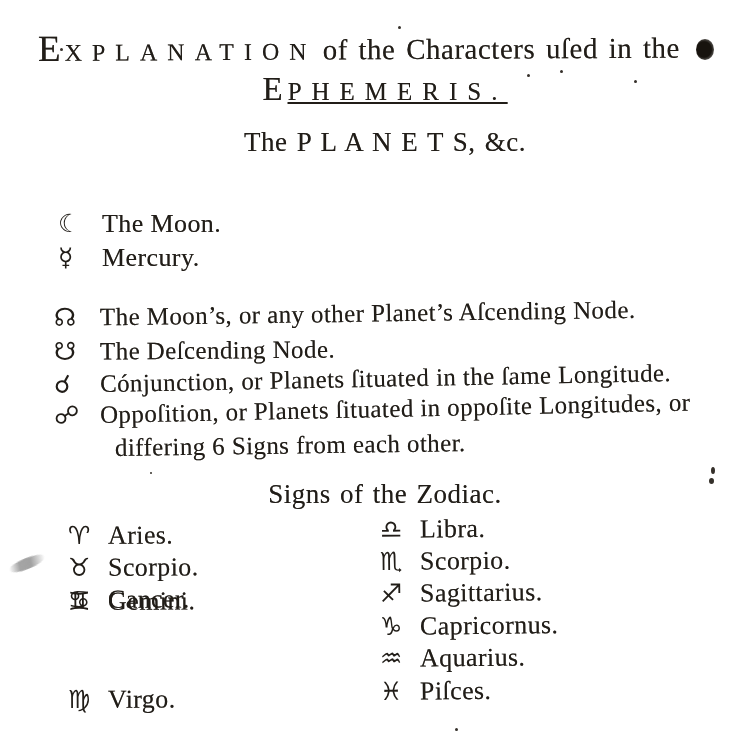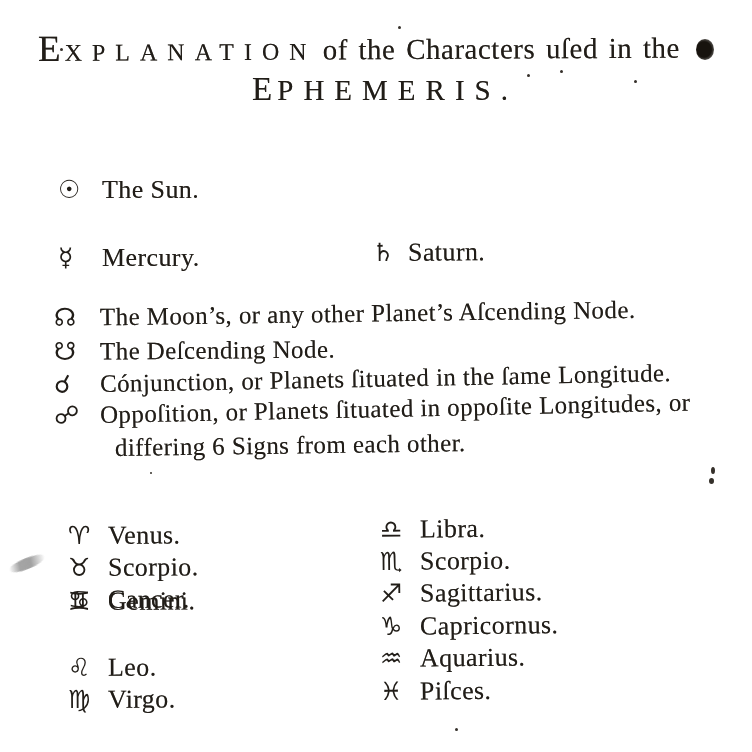--- a/index.html
+++ b/index.html
@@ -23,21 +23,21 @@
   .title1 {
     position:absolute; left:38px; top:28px; width:714px;
     white-space:nowrap; line-height:42px;
     transform:rotate(-0.3deg); transform-origin:0 50%;
   }
   .initial1 { font-size:37px; letter-spacing:4px; }
   .caps1    { font-size:24px; letter-spacing:10px; }
   .rest1    { font-size:29px; word-spacing:3px; letter-spacing:.5px; margin-left:6px; }
   .title2 { position:absolute; left:18px; top:70px; width:734px; text-align:center; line-height:38px; }
   .initial2 { font-size:33px; letter-spacing:5px; }
-  .caps2    { font-size:29px; letter-spacing:10px; }
+  .caps2    { font-size:25px; letter-spacing:10px;text-decoration:underline; }
   .section-heading {
     position:absolute; left:18px; width:734px; text-align:center;
     font-size:27px; letter-spacing:.5px; word-spacing:2px; white-space:nowrap;
   }
   .planets-heading { top:127px; }
   .zodiac-heading  { top:479px; }
   
   .row {
     position:absolute; white-space:nowrap;
     font-size:26px; line-height:1.15; letter-spacing:.4px;
@@ -65,38 +65,38 @@
   .speck { position:absolute; background:#35302a; border-radius:50%; }
 </style>
 </head>
 <body>
 
 <div class="page">
 
   <div class="title1"><span class="initial1">E</span><span class="caps1">XPLANATION</span><span class="rest1">of the Characters uſed in the</span></div>
   <div class="title2"><span class="initial2">E</span><span class="caps2">PHEMERIS.</span></div>
 
+  <div class="section-heading planets-heading">The P L A N E T S, &amp;c.</div>
 
-  <div class="row p-left" style="top:175px"><span class="sym">☉</span><span>The Sun.</span></div>
+  <div class="row p-left" style="top:209px"><span class="sym">☾</span><span>The Moon.</span></div>
   <div class="row p-left" style="top:243px"><span class="sym">☿</span><span>Mercury.</span></div>
 
-  <div class="row p-right" style="top:238px"><span class="sym">♄</span><span>Saturn.</span></div>
 
   <div class="row note" style="top:304px; transform:rotate(-0.8deg)"><span class="sym">☊</span><span>The Moon’s, or any other Planet’s Aſcending Node.</span></div>
   <div class="row note" style="top:338px; transform:rotate(-0.5deg)"><span class="sym">☋</span><span>The Deſcending Node.</span></div>
   <div class="row note" style="top:371px; transform:rotate(-1.1deg)"><span class="sym">☌</span><span>Cónjunction, or Planets ſituated in the ſame Longitude.</span></div>
   <div class="row note" style="top:402px; transform:rotate(-1.2deg)"><span class="sym">☍</span><span>Oppoſition, or Planets ſituated in oppoſite Longitudes, or</span></div>
   <div class="row note-cont" style="top:434px; transform:rotate(-0.8deg)"><span>differing 6 Signs from each other.</span></div>
 
+  <div class="section-heading zodiac-heading">Signs of the Zodiac.</div>
 
-  <div class="row z-left" style="top:521px"><span class="sym">♈</span><span>Venus.</span></div>
+  <div class="row z-left" style="top:521px"><span class="sym">♈</span><span>Aries.</span></div>
   <div class="row z-left" style="top:553px"><span class="sym">♉</span><span>Scorpio.</span></div>
   <div class="row z-left" style="top:587px"><span class="sym">♊</span><span>Gemini.</span></div>
   <div class="row z-left" style="top:585px"><span class="sym">♋</span><span>Cancer.</span></div>
-  <div class="row z-left" style="top:653px"><span class="sym">♌</span><span>Leo.</span></div>
   <div class="row z-left" style="top:685px"><span class="sym">♍</span><span>Virgo.</span></div>
 
   <div class="row z-right" style="top:515px"><span class="sym">♎</span><span>Libra.</span></div>
   <div class="row z-right" style="top:547px"><span class="sym">♏</span><span>Scorpio.</span></div>
   <div class="row z-right" style="top:579px"><span class="sym">♐</span><span>Sagittarius.</span></div>
   <div class="row z-right" style="top:612px"><span class="sym">♑</span><span>Capricornus.</span></div>
   <div class="row z-right" style="top:644px"><span class="sym">♒</span><span>Aquarius.</span></div>
   <div class="row z-right" style="top:677px"><span class="sym">♓</span><span>Piſces.</span></div>
 
   <div class="blot"></div>

